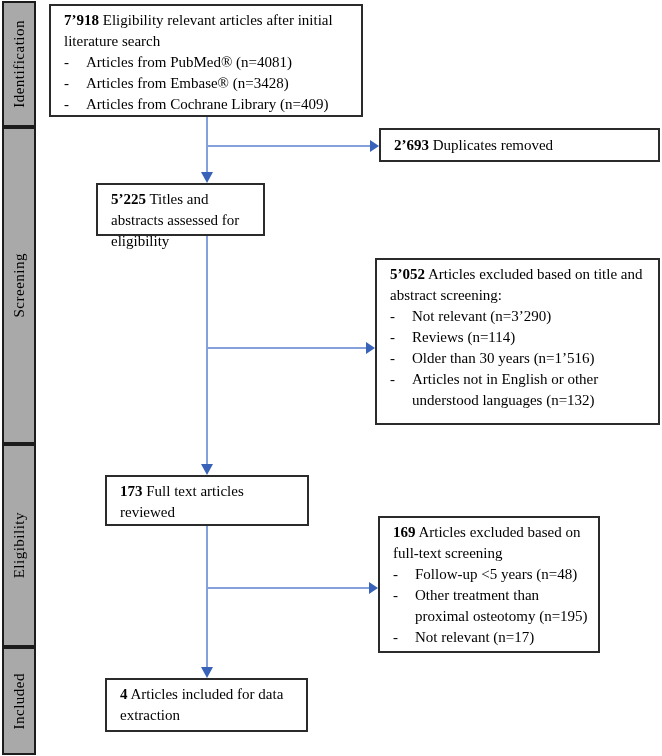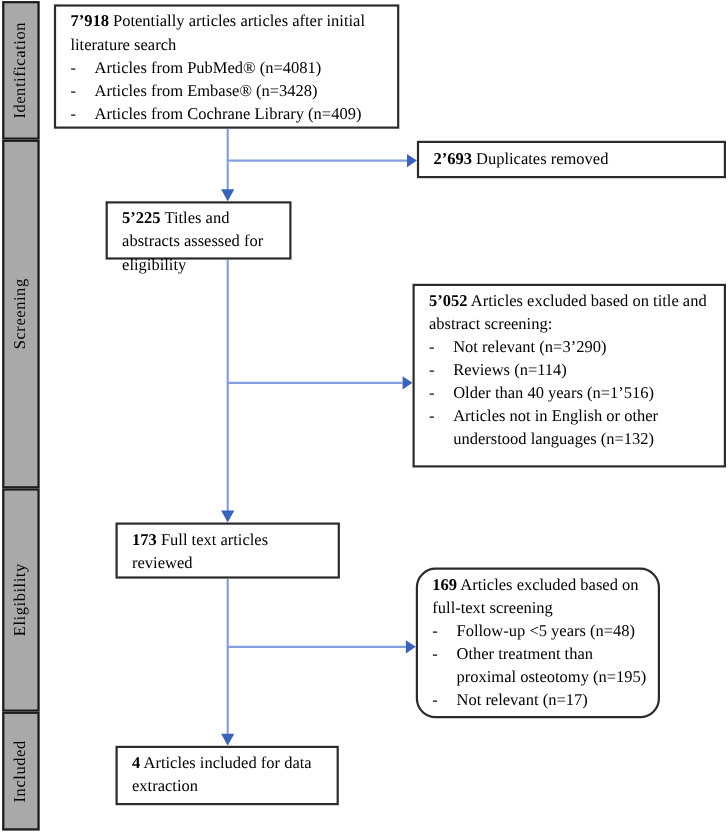--- a/index.html
+++ b/index.html
@@ -60,21 +60,21 @@
     <line class="aline" x1="207" y1="348" x2="366" y2="348"></line>
     <polygon class="ahead" points="366,342 366,354 375,348"></polygon>
 
     <line class="aline" x1="207" y1="526" x2="207" y2="669"></line>
     <polygon class="ahead" points="201,667 213,667 207,678"></polygon>
     <line class="aline" x1="207" y1="588" x2="369" y2="588"></line>
     <polygon class="ahead" points="369,582 369,594 378,588"></polygon>
   </svg>
 
   <div class="fbox" style="left:49px;top:4px;width:314px;height:113px;">
-    <p><span class="num">7’918</span> <span>Potentially articles articles after initial literature search</span></p>
+    <p><span class="num">7’918</span> <span>Eligibility relevant articles after initial literature search</span></p>
     <div class="bullet">
         <span class="dash">-</span>
         <span class="btxt">Articles from PubMed® (n=4081)</span>
       </div>
     <div class="bullet">
         <span class="dash">-</span>
         <span class="btxt">Articles from Embase® (n=3428)</span>
       </div>
     <div class="bullet">
         <span class="dash">-</span>
@@ -95,33 +95,33 @@
     <div class="bullet">
         <span class="dash">-</span>
         <span class="btxt">Not relevant (n=3’290)</span>
       </div>
     <div class="bullet">
         <span class="dash">-</span>
         <span class="btxt">Reviews (n=114)</span>
       </div>
     <div class="bullet">
         <span class="dash">-</span>
-        <span class="btxt">Older than 40 years (n=1’516)</span>
+        <span class="btxt">Older than 30 years (n=1’516)</span>
       </div>
     <div class="bullet">
         <span class="dash">-</span>
         <span class="btxt">Articles not in English or other understood languages (n=132)</span>
       </div>
   </div>
 
   <div class="fbox" style="left:105px;top:475px;width:204px;height:51px;">
     <p><span class="num">173</span> <span>Full text articles reviewed</span></p>
   </div>
 
-  <div class="fbox" style="left:378px;top:516px;width:222px;height:137px;border-radius:18px;">
+  <div class="fbox" style="left:378px;top:516px;width:222px;height:137px;">
     <p><span class="num">169</span> <span>Articles excluded based on full-text screening</span></p>
     <div class="bullet">
         <span class="dash">-</span>
         <span class="btxt">Follow-up &lt;5 years (n=48)</span>
       </div>
     <div class="bullet">
         <span class="dash">-</span>
         <span class="btxt">Other treatment than proximal osteotomy (n=195)</span>
       </div>
     <div class="bullet">

